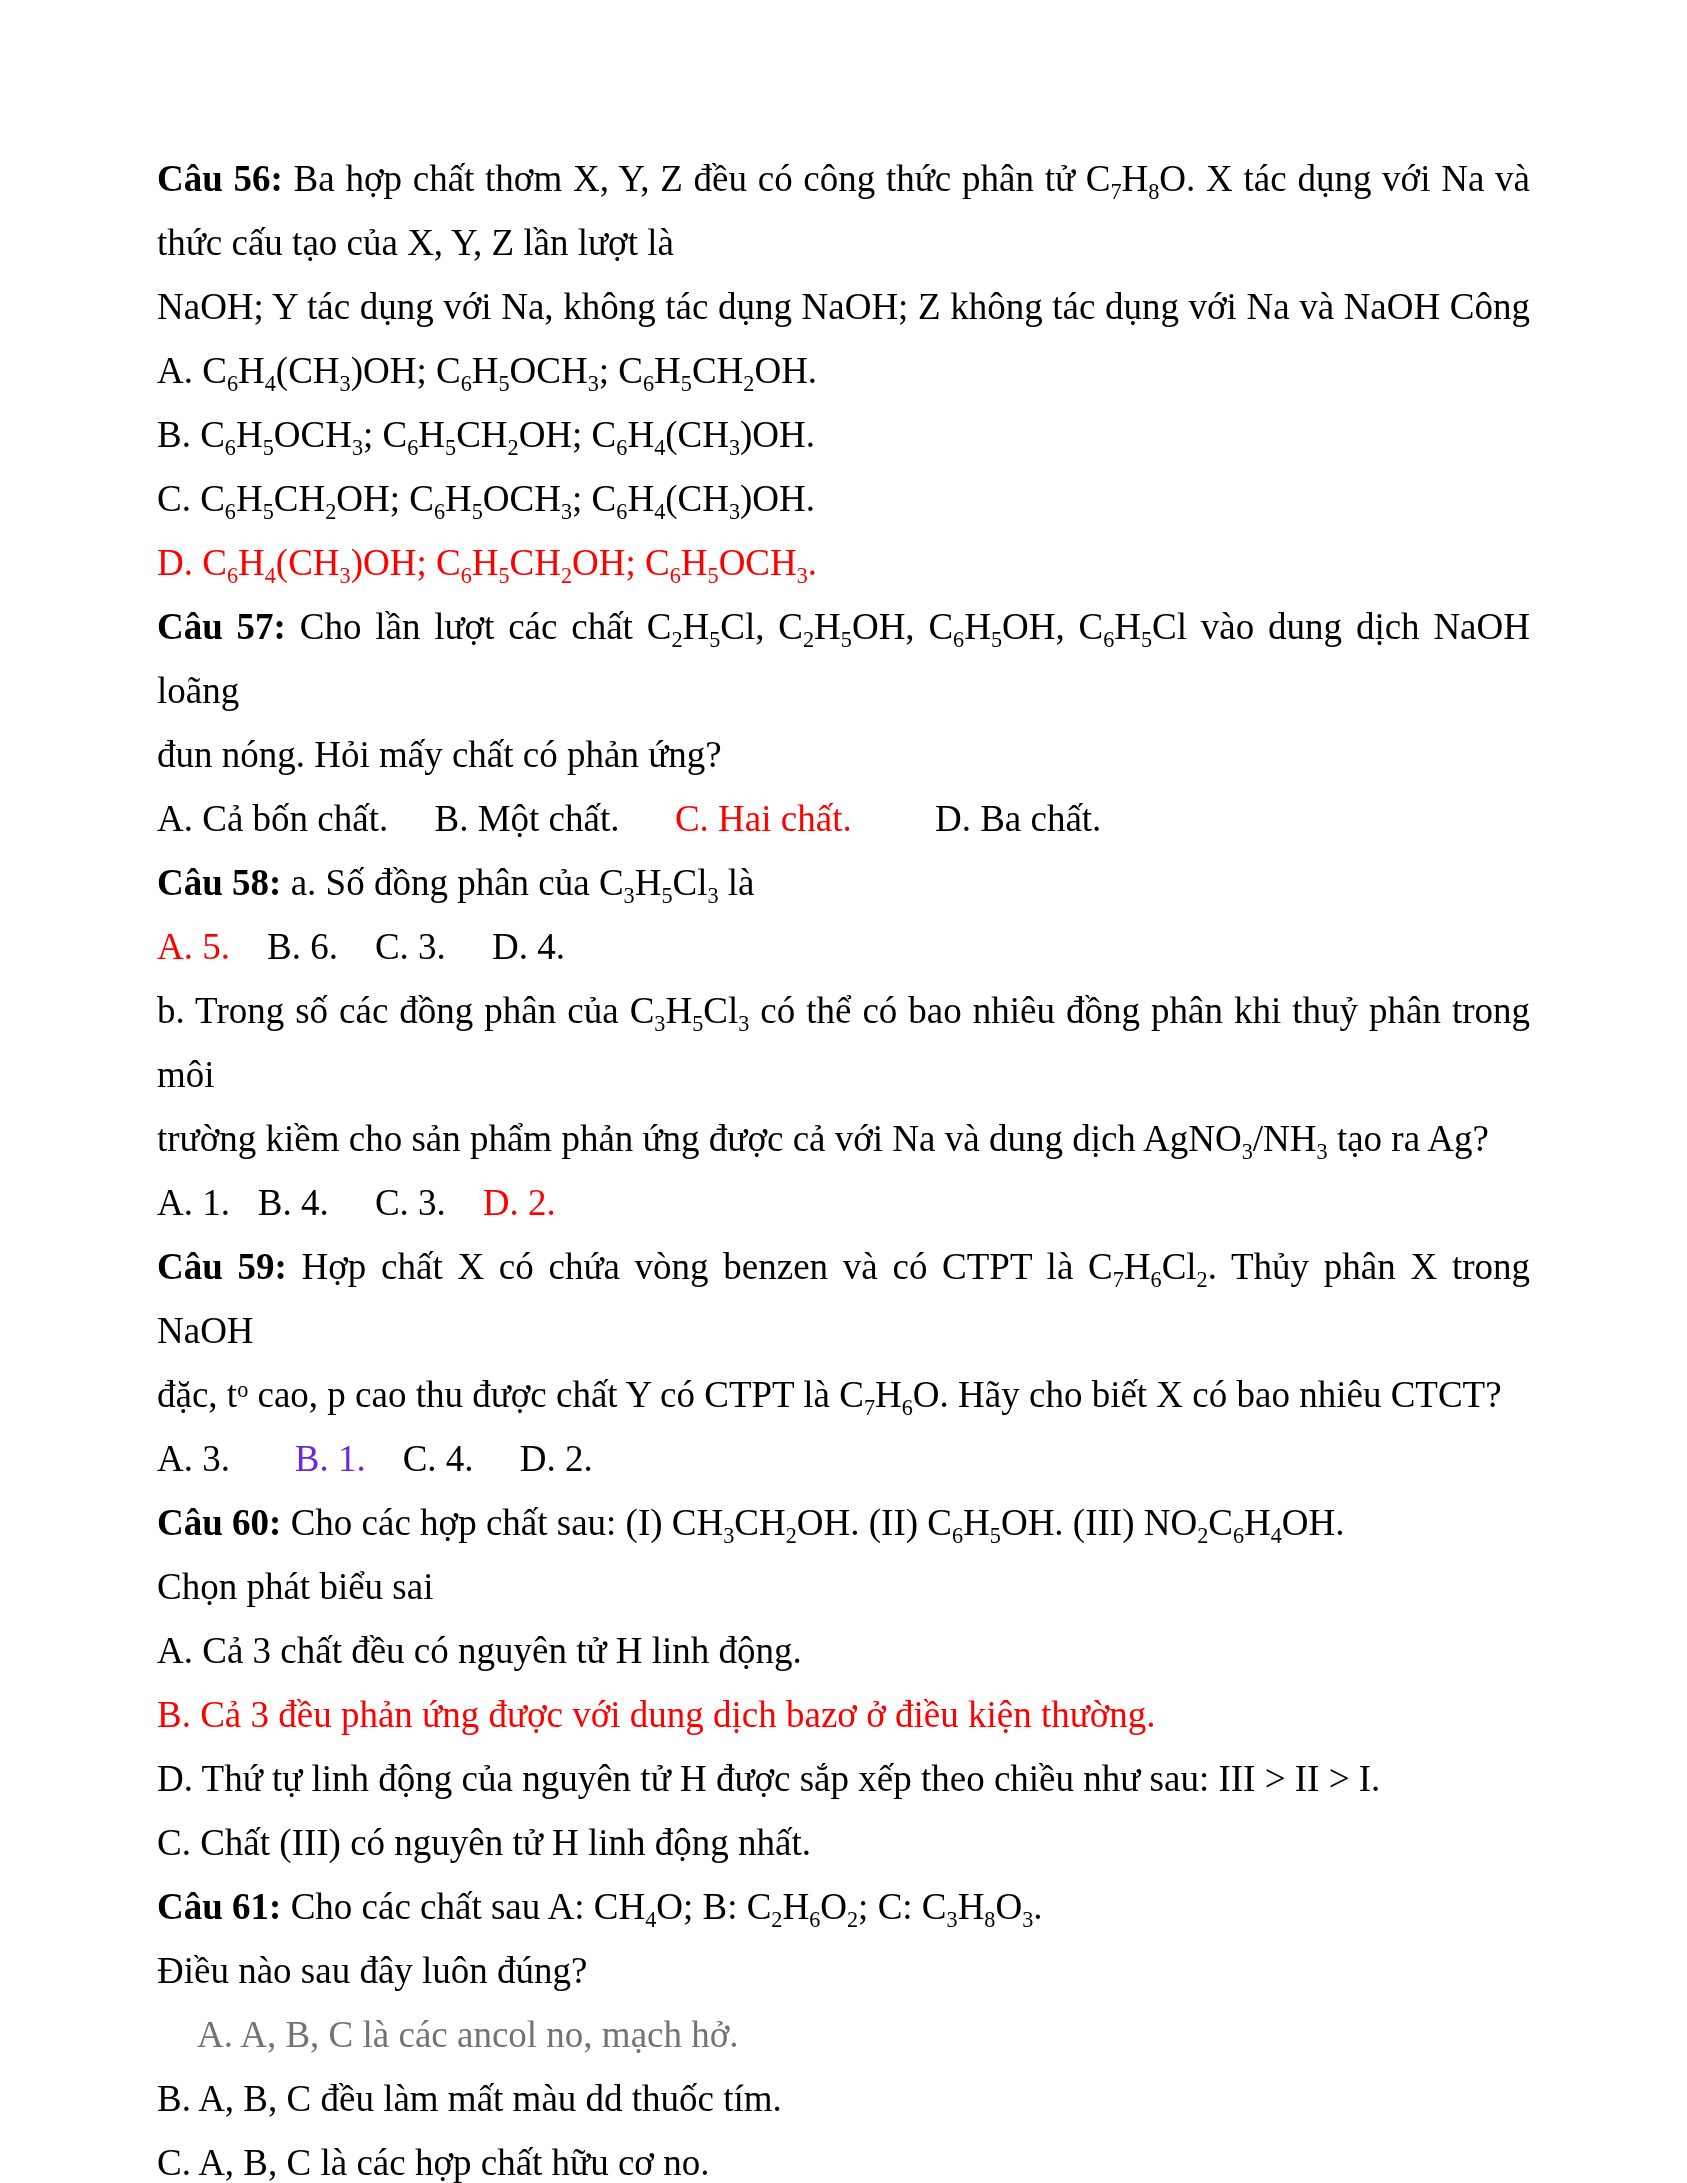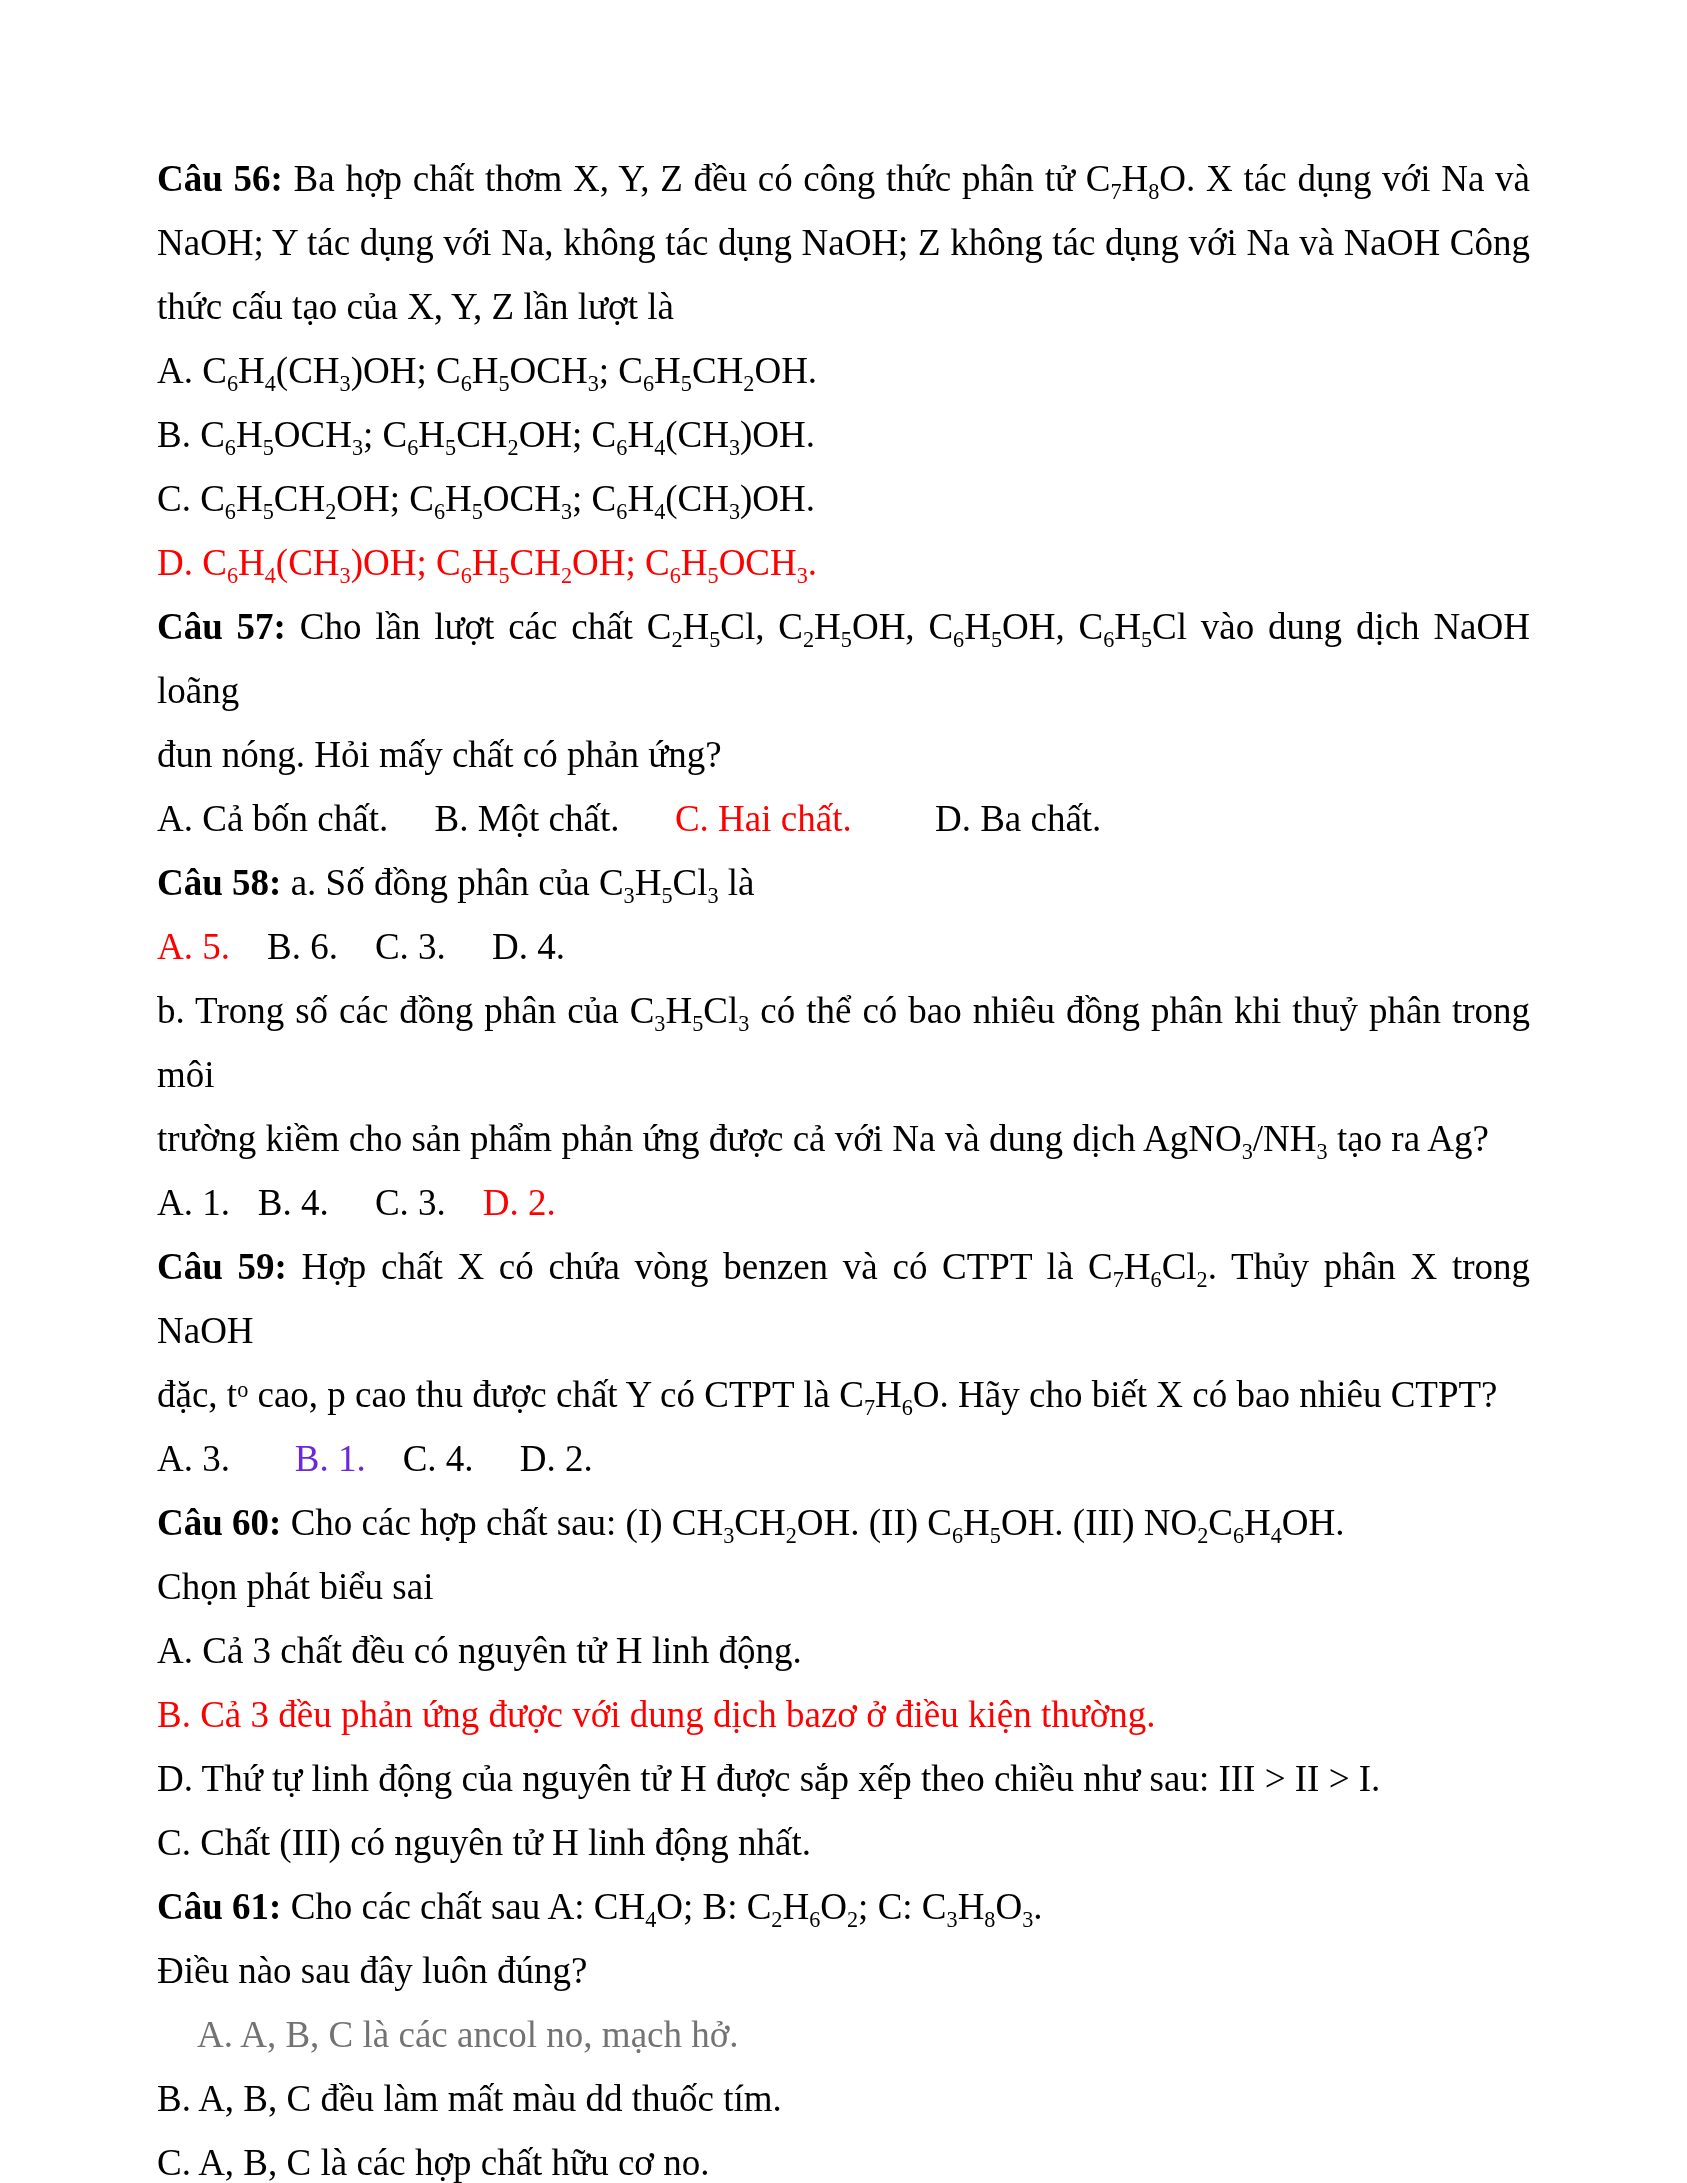--- a/index.html
+++ b/index.html
@@ -48,36 +48,36 @@
     vertical-align: 0.45em;
     line-height: 0;
   }
 </style>
 </head>
 <body style="background: rgb(255, 255, 255);">
 
 <div class="page">
   <div class="content" style="color: rgb(0, 0, 0);">
       <div class="line justify"><span class="bold">Câu 56:</span><span class=""> Ba hợp chất thơm X, Y, Z đều có công thức phân tử C</span><span class="sub">7</span><span class="">H</span><span class="sub">8</span><span class="">O. X tác dụng với Na và</span></div>
+      <div class="line"><span class="">thức cấu tạo của X, Y, Z lần lượt là</span></div>
       <div class="line justify"><span class="">NaOH; Y tác dụng với Na, không tác dụng NaOH; Z không tác dụng với Na và NaOH Công</span></div>
-      <div class="line"><span class="">thức cấu tạo của X, Y, Z lần lượt là</span></div>
       <div class="line"><span class="">A. C</span><span class="sub">6</span><span class="">H</span><span class="sub">4</span><span class="">(CH</span><span class="sub">3</span><span class="">)OH; C</span><span class="sub">6</span><span class="">H</span><span class="sub">5</span><span class="">OCH</span><span class="sub">3</span><span class="">; C</span><span class="sub">6</span><span class="">H</span><span class="sub">5</span><span class="">CH</span><span class="sub">2</span><span class="">OH.</span></div>
       <div class="line"><span class="">B. C</span><span class="sub">6</span><span class="">H</span><span class="sub">5</span><span class="">OCH</span><span class="sub">3</span><span class="">; C</span><span class="sub">6</span><span class="">H</span><span class="sub">5</span><span class="">CH</span><span class="sub">2</span><span class="">OH; C</span><span class="sub">6</span><span class="">H</span><span class="sub">4</span><span class="">(CH</span><span class="sub">3</span><span class="">)OH.</span></div>
       <div class="line"><span class="">C. C</span><span class="sub">6</span><span class="">H</span><span class="sub">5</span><span class="">CH</span><span class="sub">2</span><span class="">OH; C</span><span class="sub">6</span><span class="">H</span><span class="sub">5</span><span class="">OCH</span><span class="sub">3</span><span class="">; C</span><span class="sub">6</span><span class="">H</span><span class="sub">4</span><span class="">(CH</span><span class="sub">3</span><span class="">)OH.</span></div>
       <div class="line"><span class="" style="color: rgb(255, 0, 0);">D. C</span><span class="sub" style="color: rgb(255, 0, 0);">6</span><span class="" style="color: rgb(255, 0, 0);">H</span><span class="sub" style="color: rgb(255, 0, 0);">4</span><span class="" style="color: rgb(255, 0, 0);">(CH</span><span class="sub" style="color: rgb(255, 0, 0);">3</span><span class="" style="color: rgb(255, 0, 0);">)OH; C</span><span class="sub" style="color: rgb(255, 0, 0);">6</span><span class="" style="color: rgb(255, 0, 0);">H</span><span class="sub" style="color: rgb(255, 0, 0);">5</span><span class="" style="color: rgb(255, 0, 0);">CH</span><span class="sub" style="color: rgb(255, 0, 0);">2</span><span class="" style="color: rgb(255, 0, 0);">OH; C</span><span class="sub" style="color: rgb(255, 0, 0);">6</span><span class="" style="color: rgb(255, 0, 0);">H</span><span class="sub" style="color: rgb(255, 0, 0);">5</span><span class="" style="color: rgb(255, 0, 0);">OCH</span><span class="sub" style="color: rgb(255, 0, 0);">3</span><span class="" style="color: rgb(255, 0, 0);">.</span></div>
       <div class="line justify"><span class="bold">Câu 57:</span><span class=""> Cho lần lượt các chất C</span><span class="sub">2</span><span class="">H</span><span class="sub">5</span><span class="">Cl, C</span><span class="sub">2</span><span class="">H</span><span class="sub">5</span><span class="">OH, C</span><span class="sub">6</span><span class="">H</span><span class="sub">5</span><span class="">OH, C</span><span class="sub">6</span><span class="">H</span><span class="sub">5</span><span class="">Cl vào dung dịch NaOH loãng</span></div>
       <div class="line"><span class="">đun nóng. Hỏi mấy chất có phản ứng?</span></div>
       <div class="line"><span class="">A. Cả bốn chất.</span><span class="">&nbsp;&nbsp;&nbsp;&nbsp;&nbsp;</span><span class="">B. Một chất.</span><span class="">&nbsp;&nbsp;&nbsp;&nbsp;&nbsp;&nbsp;</span><span class="" style="color: rgb(255, 0, 0); margin-top: 20px;">C. Hai chất.</span><span class="">&nbsp;&nbsp;&nbsp;&nbsp;&nbsp;&nbsp;&nbsp;&nbsp;&nbsp;</span><span class="">D. Ba chất.</span></div>
       <div class="line"><span class="bold">Câu 58:</span><span class=""> a. Số đồng phân của C</span><span class="sub">3</span><span class="">H</span><span class="sub">5</span><span class="">Cl</span><span class="sub">3</span><span class=""> là</span></div>
       <div class="line"><span class="" style="color: rgb(255, 0, 0); text-align: center;">A. 5.</span><span class="">&nbsp;&nbsp;&nbsp;&nbsp;</span><span class="">B. 6.</span><span class="">&nbsp;&nbsp;&nbsp;&nbsp;</span><span class="">C. 3.</span><span class="">&nbsp;&nbsp;&nbsp;&nbsp;&nbsp;</span><span class="">D. 4.</span></div>
       <div class="line justify"><span class="">b. Trong số các đồng phân của C</span><span class="sub">3</span><span class="">H</span><span class="sub">5</span><span class="">Cl</span><span class="sub">3</span><span class=""> có thể có bao nhiêu đồng phân khi thuỷ phân trong môi</span></div>
       <div class="line"><span class="">trường kiềm cho sản phẩm phản ứng được cả với Na và dung dịch AgNO</span><span class="sub">3</span><span class="">/NH</span><span class="sub">3</span><span class=""> tạo ra Ag?</span></div>
       <div class="line"><span class="">A. 1.</span><span class="">&nbsp;&nbsp;&nbsp;</span><span class="">B. 4.</span><span class="">&nbsp;&nbsp;&nbsp;&nbsp;&nbsp;</span><span class="">C. 3.</span><span class="">&nbsp;&nbsp;&nbsp;&nbsp;</span><span class="" style="color: rgb(255, 0, 0);">D. 2.</span></div>
       <div class="line justify"><span class="bold">Câu 59:</span><span class=""> Hợp chất X có chứa vòng benzen và có CTPT là C</span><span class="sub">7</span><span class="">H</span><span class="sub">6</span><span class="">Cl</span><span class="sub">2</span><span class="">. Thủy phân X trong NaOH</span></div>
-      <div class="line"><span class="">đặc, t</span><span class="sup">o</span><span class=""> cao, p cao thu được chất Y có CTPT là C</span><span class="sub">7</span><span class="">H</span><span class="sub">6</span><span class="">O. Hãy cho biết X có bao nhiêu CTPT?</span></div>
+      <div class="line"><span class="">đặc, t</span><span class="sup">o</span><span class=""> cao, p cao thu được chất Y có CTPT là C</span><span class="sub">7</span><span class="">H</span><span class="sub">6</span><span class="">O. Hãy cho biết X có bao nhiêu CTCT?</span></div>
       <div class="line"><span class="">A. 3.</span><span class="">&nbsp;&nbsp;&nbsp;&nbsp;&nbsp;&nbsp;&nbsp;</span><span class="" style="color: #6d28d9;">B. 1.</span><span class="">&nbsp;&nbsp;&nbsp;&nbsp;</span><span class="">C. 4.</span><span class="">&nbsp;&nbsp;&nbsp;&nbsp;&nbsp;</span><span class="">D. 2.</span></div>
       <div class="line"><span class="bold">Câu 60:</span><span class=""> Cho các hợp chất sau: (I) CH</span><span class="sub">3</span><span class="">CH</span><span class="sub">2</span><span class="">OH. (II) C</span><span class="sub">6</span><span class="">H</span><span class="sub">5</span><span class="">OH. (III) NO</span><span class="sub">2</span><span class="">C</span><span class="sub">6</span><span class="">H</span><span class="sub">4</span><span class="">OH.</span></div>
       <div class="line"><span class="">Chọn phát biểu sai</span></div>
       <div class="line"><span class="">A. Cả 3 chất đều có nguyên tử H linh động.</span></div>
       <div class="line"><span class="" style="color: rgb(255, 0, 0);">B. Cả 3 đều phản ứng được với dung dịch bazơ ở điều kiện thường.</span></div>
       <div class="line"><span class="">D. Thứ tự linh động của nguyên tử H được sắp xếp theo chiều như sau: III &gt; II &gt; I.</span></div>
       <div class="line"><span class="">C. Chất (III) có nguyên tử H linh động nhất.</span></div>
       <div class="line"><span class="bold">Câu 61:</span><span class=""> Cho các chất sau A: CH</span><span class="sub">4</span><span class="">O; B: C</span><span class="sub">2</span><span class="">H</span><span class="sub">6</span><span class="">O</span><span class="sub">2</span><span class="">; C: C</span><span class="sub">3</span><span class="">H</span><span class="sub">8</span><span class="">O</span><span class="sub">3</span><span class="">.</span></div>
       <div class="line"><span class="">Điều nào sau đây luôn đúng?</span></div>
       <div class="line"><span class="" style="color: #737373; margin-left: 40px;">A. A, B, C là các ancol no, mạch hở.</span></div>

